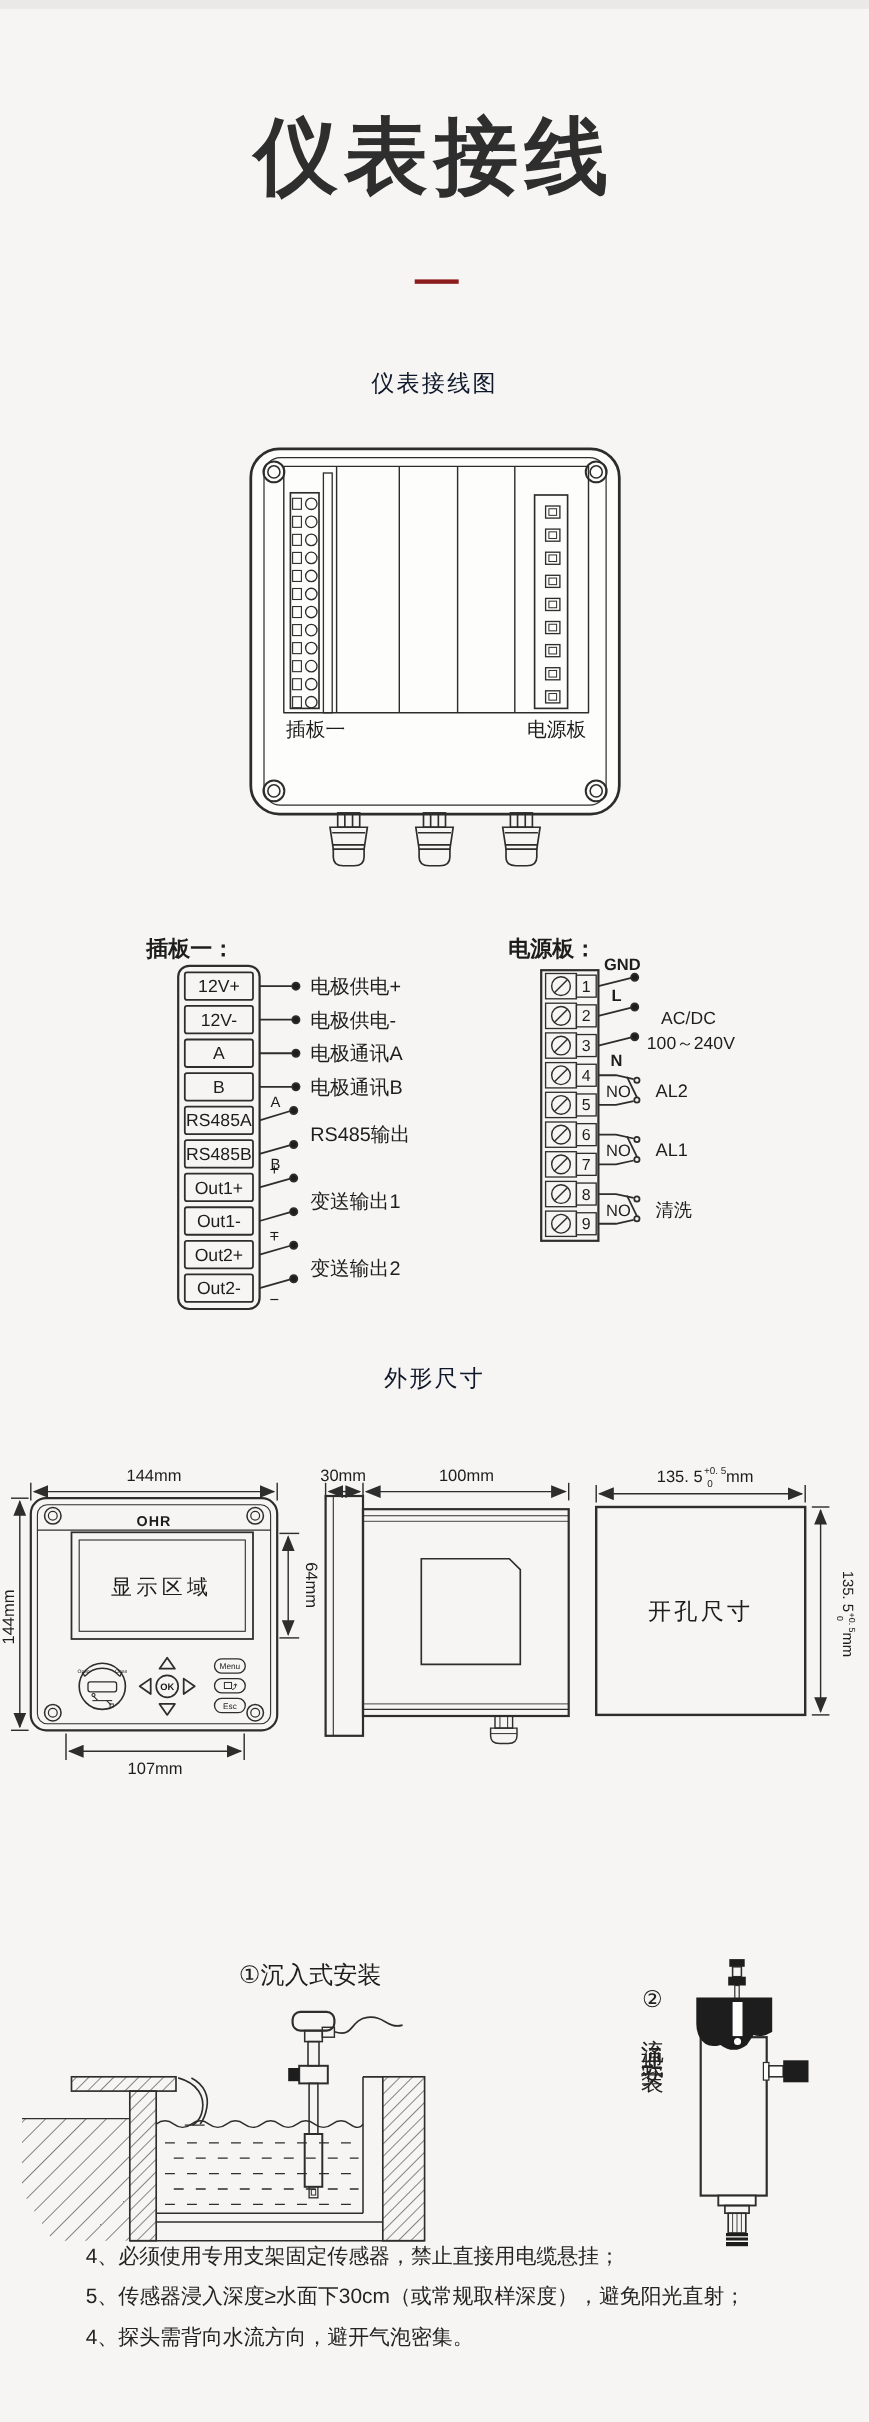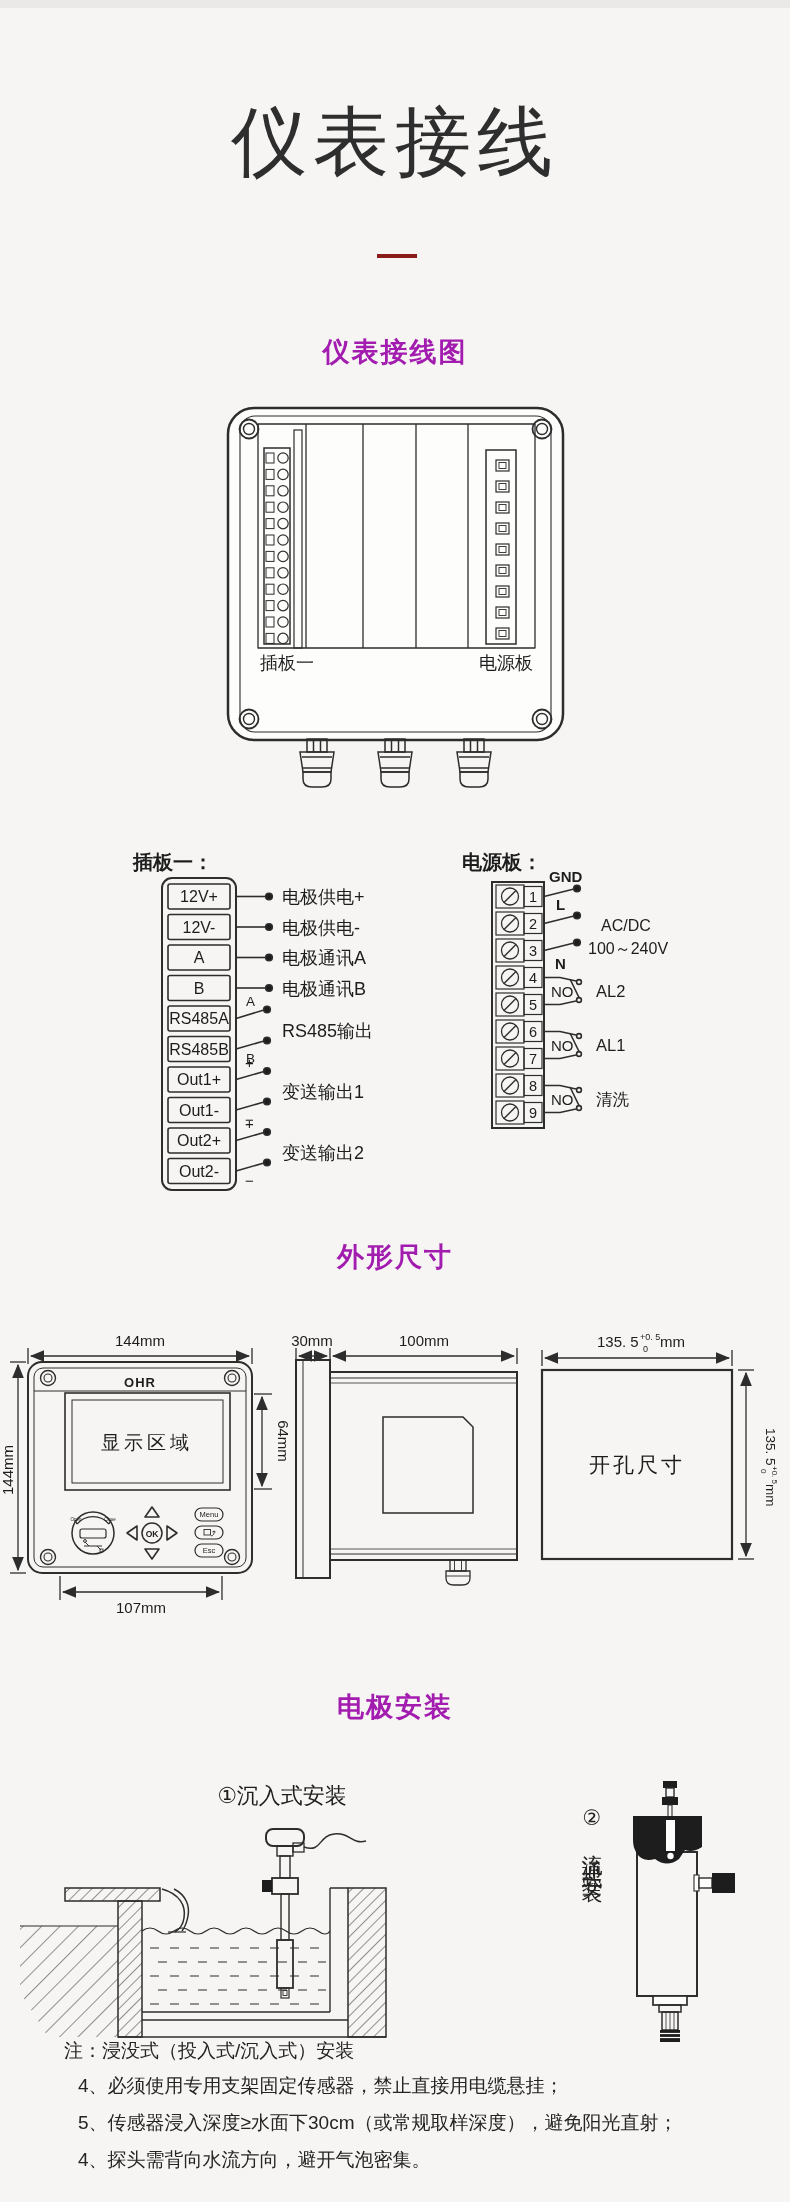--- a/index.html
+++ b/index.html
@@ -1,22 +1,22 @@
 <!DOCTYPE html>
 <html><head>
 <meta charset="utf-8">
 <style>
   html,body{margin:0;padding:0;background:#e8e7e5;}
   #page{position:relative;width:790px;height:2202px;background:#f6f5f3;overflow:hidden;
         font-family:"Liberation Sans","DejaVu Sans",sans-serif;color:#1f1f1f;}
   #topbar{position:absolute;left:0;top:0;width:790px;height:8px;background:#eae9e7;}
   .ctr{position:absolute;left:0;width:790px;text-align:center;}
-  #main-title{top:92px;font-size:76px;font-weight:400;letter-spacing:6px;color:#2e2e2e;text-align:center;}
+  #main-title{top:92px;font-size:76px;font-weight:700;letter-spacing:6px;color:#2e2e2e;text-align:center;}
   #title-divider{position:absolute;left:377px;top:254px;width:40px;height:4px;background:#8c1c1c;}
-  .sec-title{font-size:27px;font-weight:700;letter-spacing:2px;color:#a21caf;}
+  .sec-title{font-size:21px;font-weight:400;letter-spacing:2px;color:#0f172a;}
   #sec1{top:334px;} #sec2{top:1239px;text-align:center;} #sec3{top:1689px;}
   svg{position:absolute;left:0;width:790px;display:block;}
   #svg-device{top:400px;height:400px;}
   #svg-term{top:840px;height:360px;}
   #svg-dims{top:1320px;height:300px;}
   #svg-install{top:1755px;height:290px;}
   .ln{stroke:#2d2d2d;fill:none;}
   text{fill:#1d1d1d;font-family:"Liberation Sans","DejaVu Sans",sans-serif;}
   .cjk{font-size:18px;}
   #flow-vertical{position:absolute;left:578px;top:1806px;height:190px;
@@ -430,21 +430,20 @@
       <text x="637" y="1472" text-anchor="middle" font-size="21" letter-spacing="3">开孔尺寸</text>
       <g transform="translate(766,1428) rotate(90)">
         <text x="0" y="0" font-size="13.5">135. 5</text>
         <text x="38" y="-6" font-size="8">+0. 5</text>
         <text x="41" y="5" font-size="8">0</text>
         <text x="56" y="0" font-size="13.5">mm</text>
       </g>
     </g>
   </svg>
 
-  <div id="sec3" class="ctr sec-title">电极安装</div>
 
   <svg id="svg-install" viewBox="0 1755 790 290">
     <defs>
       <pattern id="hatch" width="8" height="8" patternUnits="userSpaceOnUse" patternTransform="rotate(45)">
         <line x1="0" y1="0" x2="0" y2="8" stroke="#3a3a3a" stroke-width="1.1"></line>
       </pattern>
       <pattern id="hatch2" width="13" height="13" patternUnits="userSpaceOnUse" patternTransform="rotate(45)">
         <line x1="0" y1="0" x2="0" y2="13" stroke="#3a3a3a" stroke-width="1.1"></line>
       </pattern>
     </defs>
@@ -518,18 +517,17 @@
         <rect x="660" y="2030" width="20" height="12" fill="#1d1d1d" stroke="none"></rect>
         <line x1="660" y1="2033.5" x2="680" y2="2033.5" stroke="#fdfdfc" stroke-width="1.2"></line>
         <line x1="660" y1="2037.5" x2="680" y2="2037.5" stroke="#fdfdfc" stroke-width="1.2"></line>
       </g>
     </g>
   </svg>
 
   <div id="flow-vertical">②流通式安装</div>
 
   <div id="notes">
-    <div class="note-title">注：浸没式（投入式/沉入式）安装</div>
     <div class="note-item">4、必须使用专用支架固定传感器，禁止直接用电缆悬挂；</div>
     <div class="note-item">5、传感器浸入深度≥水面下30cm（或常规取样深度），避免阳光直射；</div>
     <div class="note-item">4、探头需背向水流方向，避开气泡密集。</div>
   </div>
 </div>
 
 </body></html>

